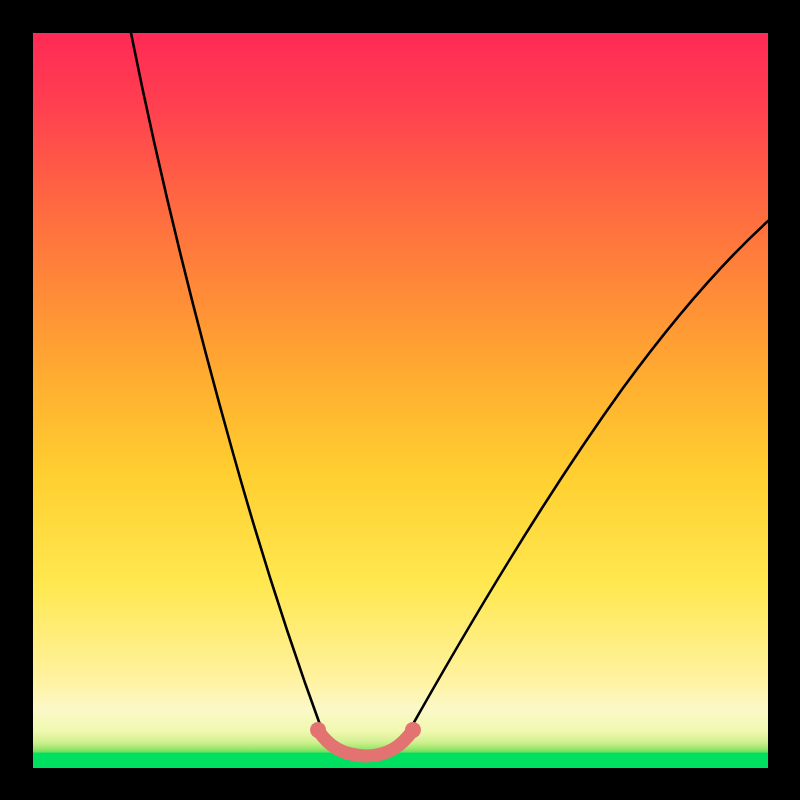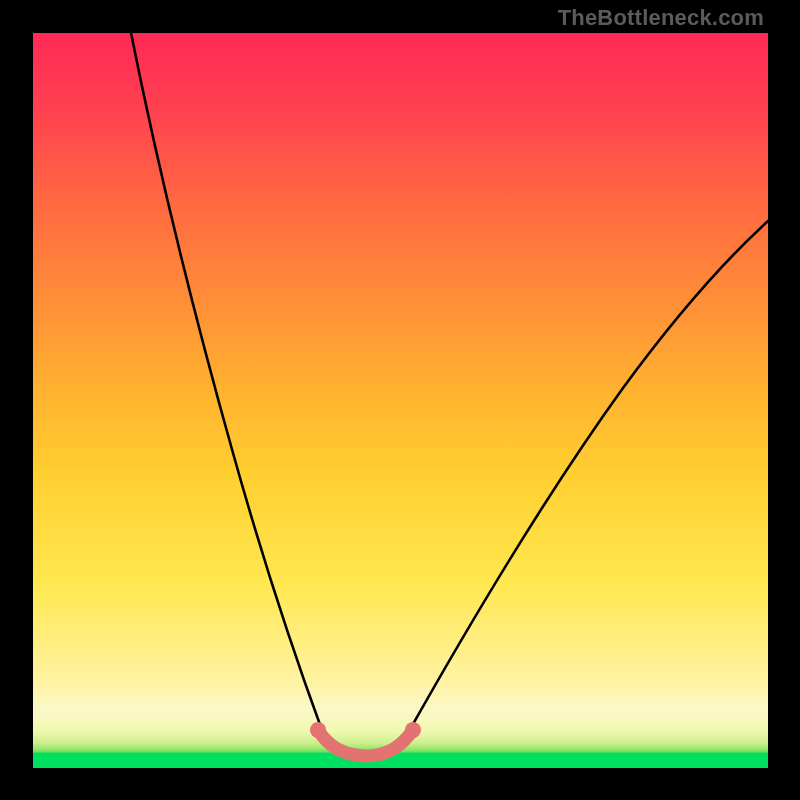--- a/index.html
+++ b/index.html
@@ -80,14 +80,13 @@
                C 420 620, 500 480, 590 355
                C 650 273, 700 220, 735 188" fill="none" stroke="#000" stroke-width="2.6" stroke-linecap="round"></path>
 
       <path d="M 285 697
                C 296 714, 310 722, 332 723
                C 354 723, 368 714, 380 697" fill="none" stroke="#e27371" stroke-width="13" stroke-linecap="round"></path>
       <circle cx="285" cy="697" r="8" fill="#e27371"></circle>
       <circle cx="380" cy="697" r="8" fill="#e27371"></circle>
     </svg>
   </div>
-  <div class="watermark">TheBottleneck.com</div>
 </div>
 
 </body></html>

